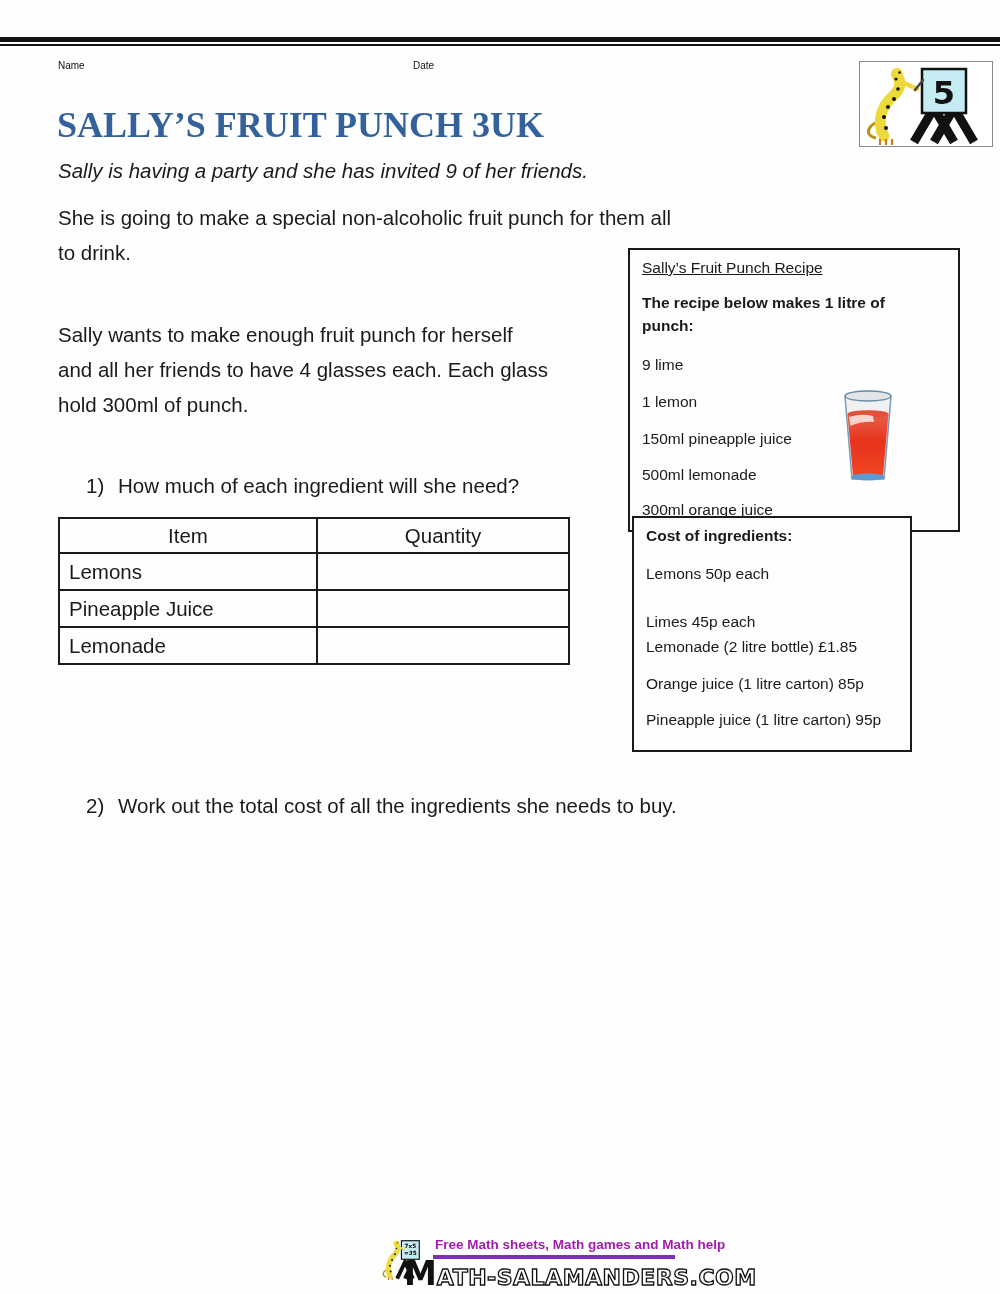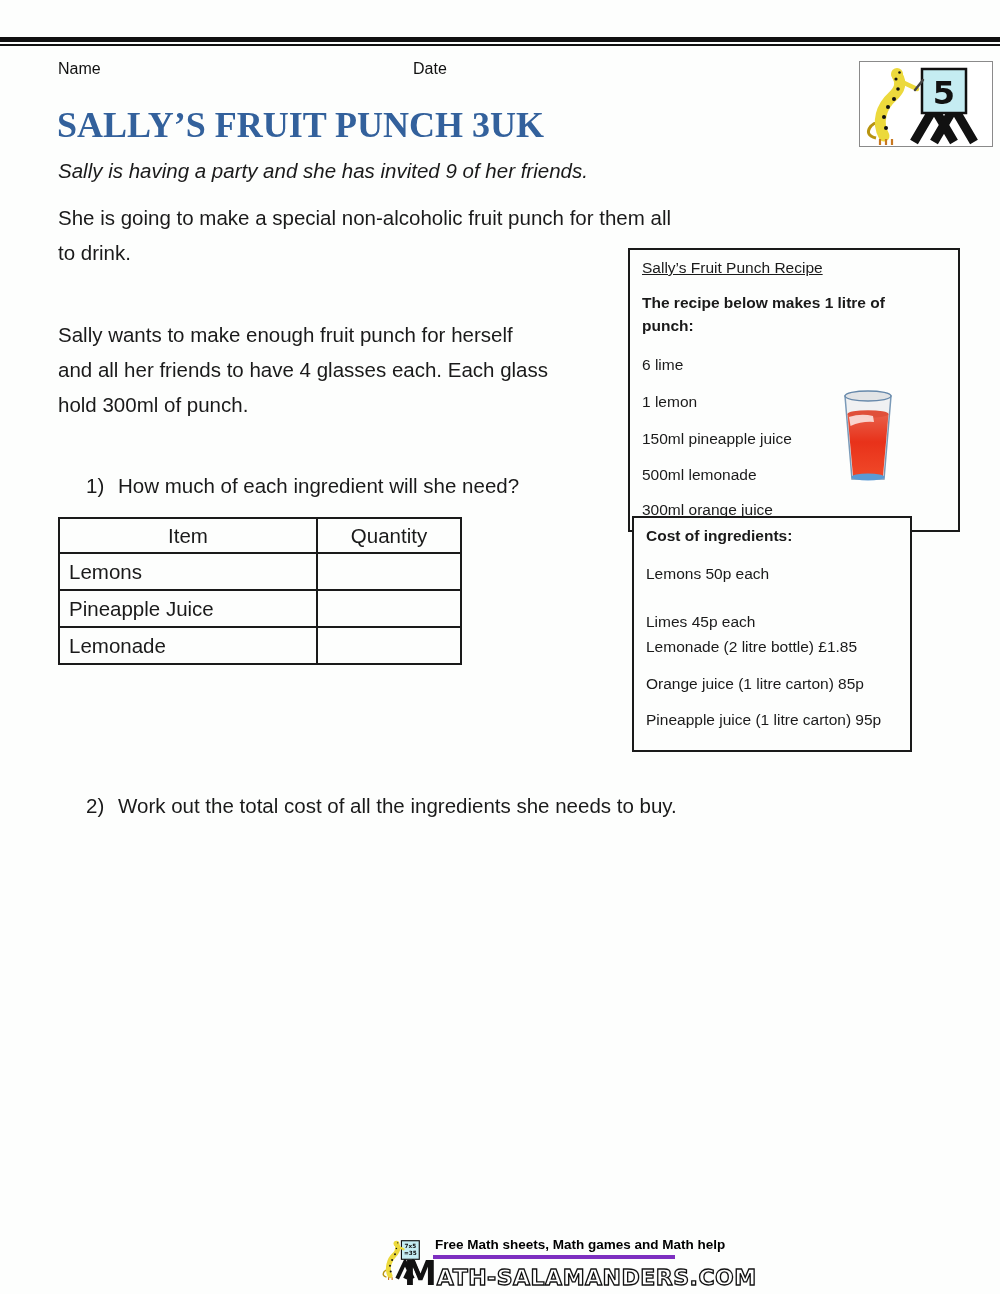--- a/index.html
+++ b/index.html
@@ -7,41 +7,41 @@
     width:1000px;height:1294px;
     background:#FDFEFD;
     font-family:"Liberation Sans", sans-serif;
     color:#1a1a1a;
     position:relative;
     overflow:hidden;
   }
   .abs{position:absolute;}
   .rule-thick{left:0;top:37px;width:1000px;height:5px;background:#111;}
   .rule-thin{left:0;top:44px;width:1000px;height:2px;background:#111;}
-  .meta-label{font-size:16px;color:#111;}
+  .meta-label{font-size:10px;color:#111;}
   .grade-badge{
     left:859px;top:61px;width:132px;height:84px;
     border:1px solid #8a8a8a;background:#fff;
   }
   .page-title{
     left:57px;top:104px;margin:0;
     font-family:"Liberation Serif", serif;
     font-weight:600;
     font-size:36px;
     color:#33619C;
     letter-spacing:0px;
     white-space:nowrap;
   }
   .body-line{font-size:20.5px;white-space:nowrap;}
   .question{font-size:20.5px;white-space:nowrap;}
   .question .q-num{display:inline-block;width:32px;}
   table.ing-table{
     position:absolute;left:58px;top:517px;
     border-collapse:collapse;
-    width:404px;
+    width:512px;
     table-layout:fixed;
   }
   table.ing-table td{
     border:2px solid #1a1a1a;
     font-size:20.5px;
     height:35px;
     padding:0 0 0 9px;
     background:transparent;
   }
   table.ing-table td.hdr{
@@ -57,21 +57,21 @@
   .recipe-box{left:628px;top:248px;width:332px;height:284px;}
   .cost-box{left:632px;top:516px;width:280px;height:236px;}
   .panel-text{position:absolute;left:12px;font-size:15.5px;white-space:nowrap;}
   .underlined{text-decoration:underline;}
   .bold{font-weight:bold;}
   .glass-wrap{position:absolute;left:206px;top:136px;width:64px;height:100px;}
   .footer{left:380px;top:1234px;width:320px;height:56px;}
   .footer-logo{position:absolute;left:0;top:0;width:50px;height:52px;}
   .footer-tagline{
     position:absolute;left:55px;top:3px;
-    font-size:13.5px;font-weight:bold;color:#000000;white-space:nowrap;
+    font-size:13.5px;font-weight:bold;color:#a21caf;white-space:nowrap;
   }
   .footer-rule{position:absolute;left:53px;top:21px;width:242px;height:4px;background:#7D2FC0;}
   .footer-site{
     position:absolute;left:24px;top:23px;
     display:inline-flex;align-items:baseline;white-space:nowrap;
   }
   .site-initial{
     font-size:33px;font-weight:bold;color:#111;line-height:1;
     font-family:"DejaVu Sans", sans-serif;
   }
@@ -152,21 +152,21 @@
   </table>
 
 <div class="abs question" style="left:86px;top:794px;">
   <span class="q-num">2)</span><span>Work out the total cost of all the ingredients she needs to buy.</span>
 </div>
 
 <div class="abs panel recipe-box">
   <span class="panel-text underlined" style="top:9px;">Sally’s Fruit Punch Recipe</span>
   <span class="panel-text bold" style="top:44px;">The recipe below makes 1 litre of</span>
   <span class="panel-text bold" style="top:67px;">punch:</span>
-  <span class="panel-text" style="top:106px;">6 lime</span>
+  <span class="panel-text" style="top:106px;">9 lime</span>
   <span class="panel-text" style="top:143px;">1 lemon</span>
   <span class="panel-text" style="top:180px;">150ml pineapple juice</span>
   <span class="panel-text" style="top:216px;">500ml lemonade</span>
   <span class="panel-text" style="top:251px;">300ml orange juice</span>
   <div class="glass-wrap">
     <svg viewBox="0 0 64 100" width="64" height="100">
       <defs>
         <linearGradient id="punchGrad" x1="0" y1="0" x2="0" y2="1">
           <stop offset="0" stop-color="#E8604A"></stop>
           <stop offset="0.45" stop-color="#E8321A"></stop>

